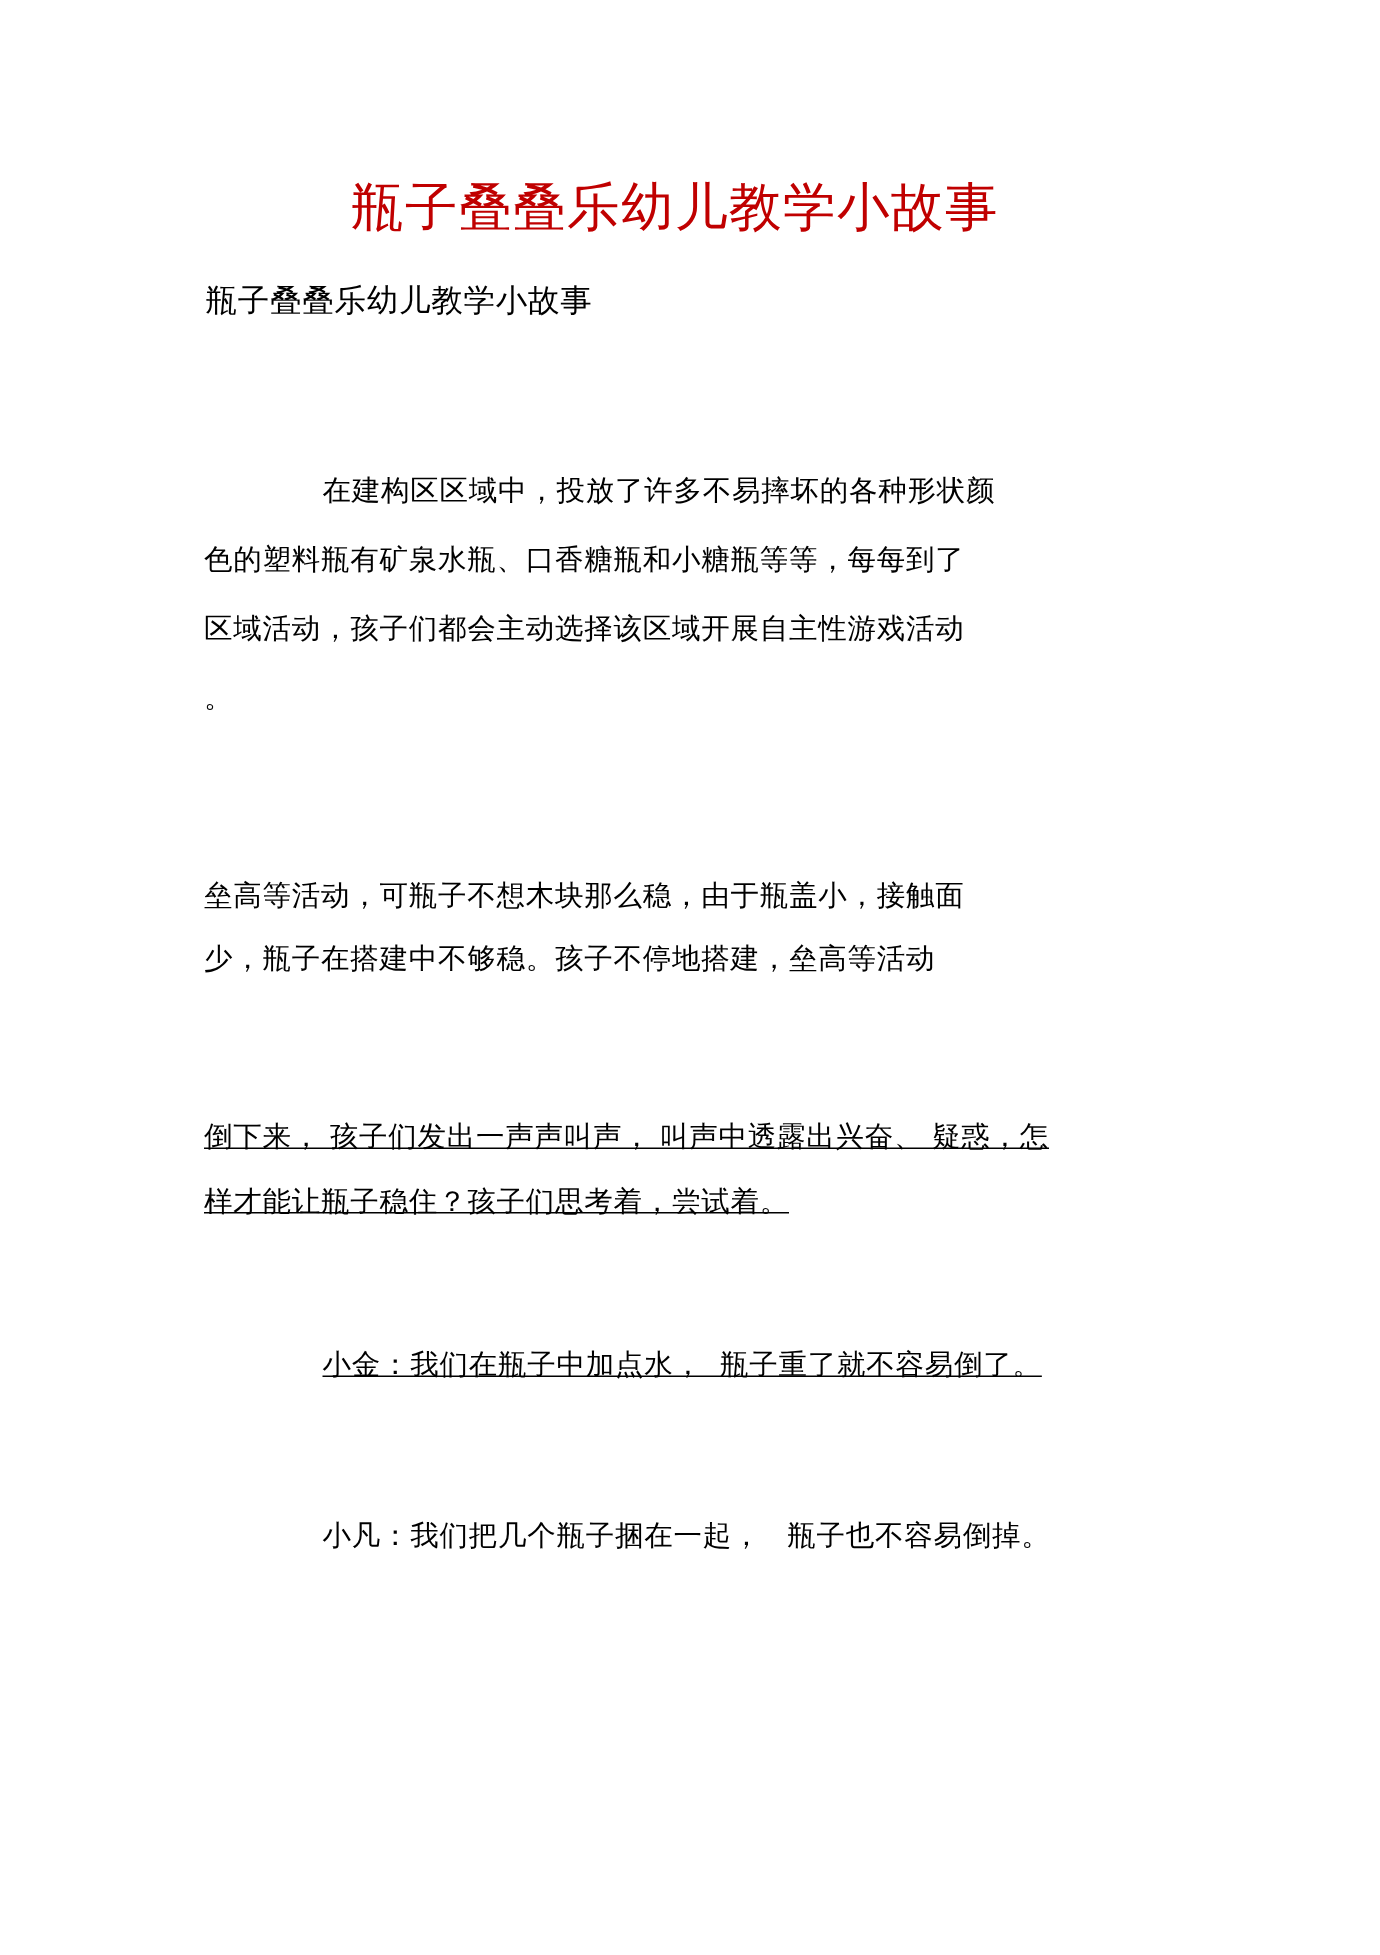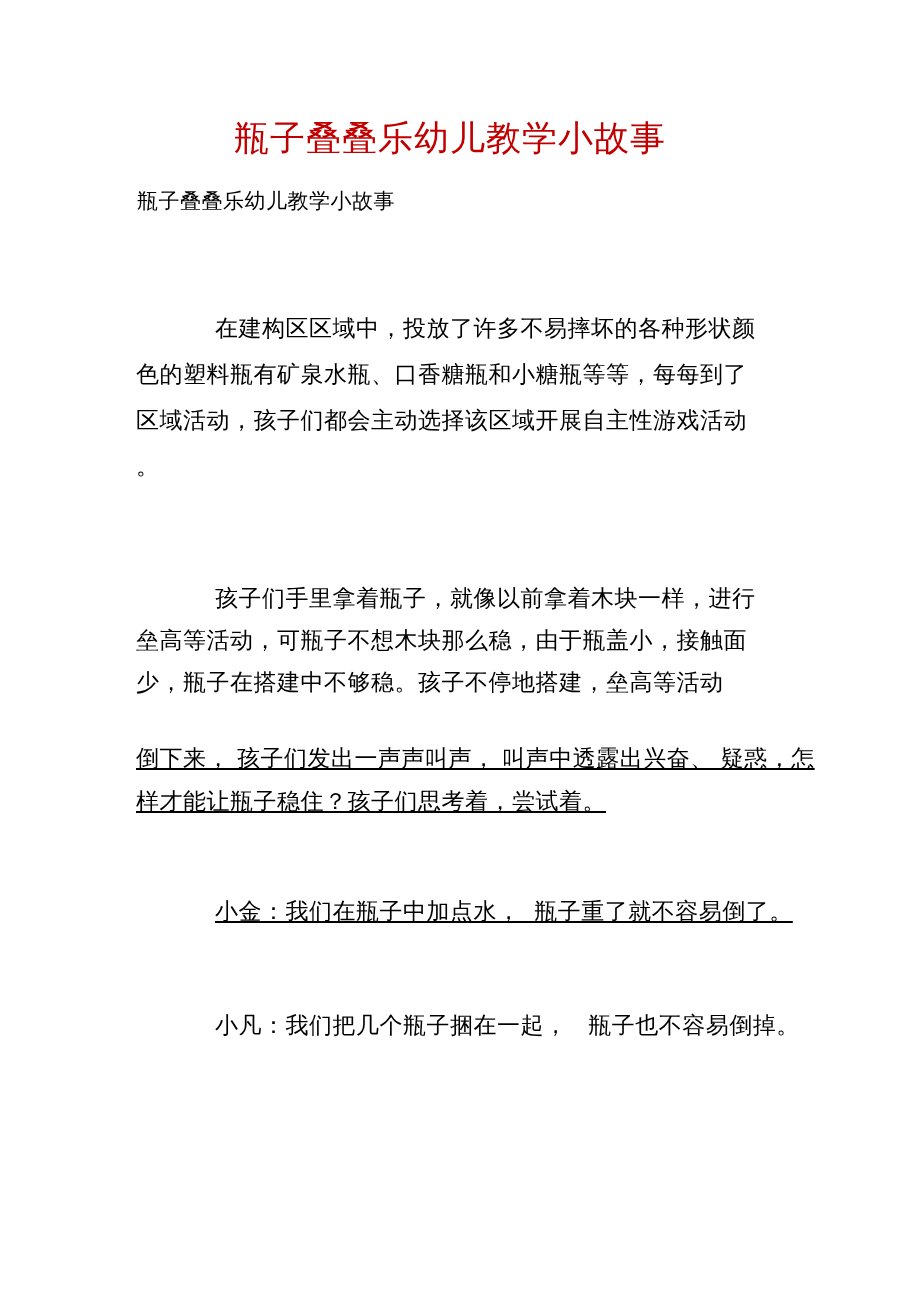--- a/index.html
+++ b/index.html
@@ -32,21 +32,21 @@
     left: 137px;
     top: 186px;
     font-size: 21px;
     line-height: 30px;
     letter-spacing: 0.5px;
     white-space: pre;
   }
   .para {
     position: absolute;
     left: 136px;
-    font-size: 23px;
+    font-size: 19px;
     letter-spacing: 0.5px;
   }
   .para .line { white-space: pre; }
   .indent { padding-left: 79px; }
   #p1 { top: 305px; line-height: 46px; }
   #p2 { top: 577px; line-height: 42px; }
   #p3 { top: 737px; line-height: 43px; text-decoration: underline; }
   #d1 { top: 896px; line-height: 30px; text-decoration: underline; }
   #d2 { top: 1010px; line-height: 30px; }
   #closing { top: 1106px; line-height: 30px; }
@@ -61,21 +61,20 @@
   <div class="doc-subtitle">瓶子叠叠乐幼儿教学小故事</div>
 
   <div class="para" id="p1">
     <div class="line indent">在建构区区域中，投放了许多不易摔坏的各种形状颜</div>
     <div class="line">色的塑料瓶有矿泉水瓶、口香糖瓶和小糖瓶等等，每每到了</div>
     <div class="line">区域活动，孩子们都会主动选择该区域开展自主性游戏活动</div>
     <div class="line">。</div>
   </div>
 
   <div class="para" id="p2">
-    <div class="line indent">孩子们手里拿着瓶子，就像以前拿着木块一样，进行</div>
     <div class="line">垒高等活动，可瓶子不想木块那么稳，由于瓶盖小，接触面</div>
     <div class="line">少，瓶子在搭建中不够稳。孩子不停地搭建，垒高等活动</div>
   </div>
 
   <div class="para" id="p3">
     <div class="line">倒下来， 孩子们发出一声声叫声， 叫声中透露出兴奋、 疑惑，怎</div>
     <div class="line">样才能让瓶子稳住？孩子们思考着，尝试着。</div>
   </div>
 
   <div class="para" id="d1">

